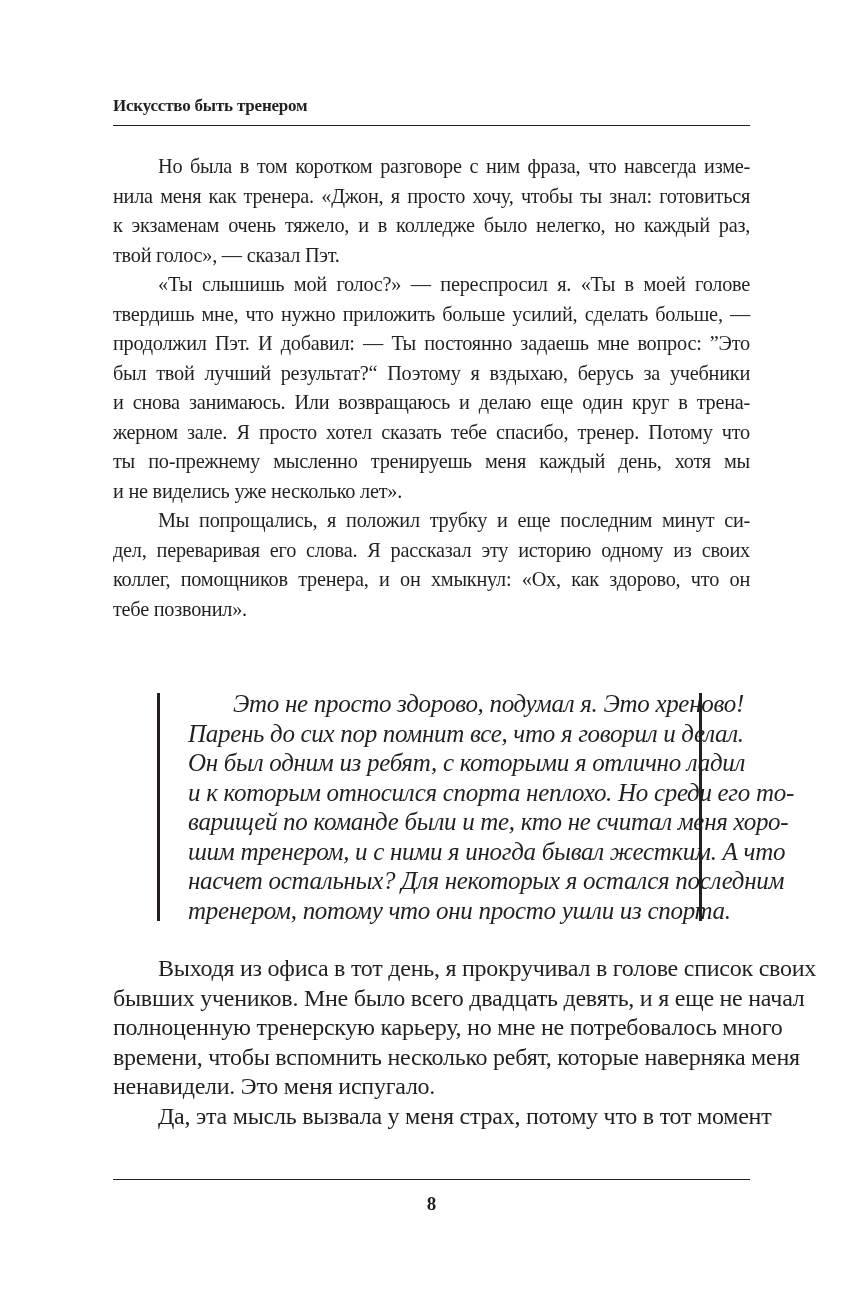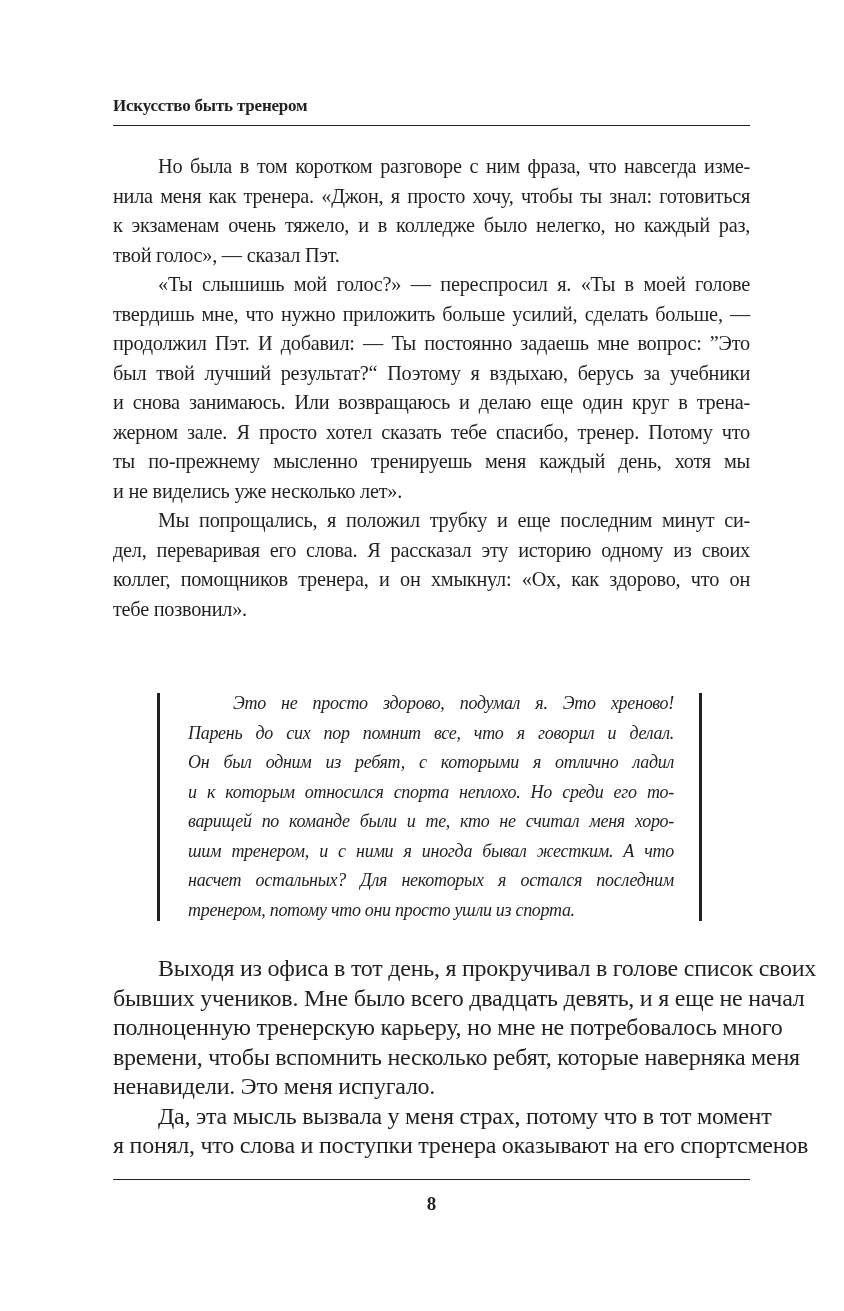--- a/index.html
+++ b/index.html
@@ -69,21 +69,21 @@
       height: 228px;
       border-left: 3px solid #231f20;
       border-right: 3px solid #231f20;
       box-sizing: border-box;
     }
     .quote-text {
       position: absolute;
       top: -4px;
       left: 28px;
       width: 486px;
-      font-size: 18px;
+      font-size: 25px;
       line-height: 29.5px;
       font-style: italic;
       letter-spacing: -0.3px;
     }
     .section2 {
       position: absolute;
       top: 954px;
       left: 0;
       width: 637px;
       font-size: 24px;
@@ -152,20 +152,19 @@
   <div class="section2">
     <div>
       <span class="line indent">Выходя из офиса в тот день, я прокручивал в голове список своих</span>
       <span class="line">бывших учеников. Мне было всего двадцать девять, и я еще не начал</span>
       <span class="line">полноценную тренерскую карьеру, но мне не потребовалось много</span>
       <span class="line">времени, чтобы вспомнить несколько ребят, которые наверняка меня</span>
       <span class="line last">ненавидели. Это меня испугало.</span>
     </div>
     <div>
       <span class="line indent">Да, эта мысль вызвала у меня страх, потому что в тот момент</span>
-      <span class="line">я понял, что слова и поступки тренера оказывают на его спортсменов</span>
     </div>
   </div>
 
   <div class="rule bottom"></div>
   <div class="page-number">8</div>
 
 </div>
 
 </body></html>

